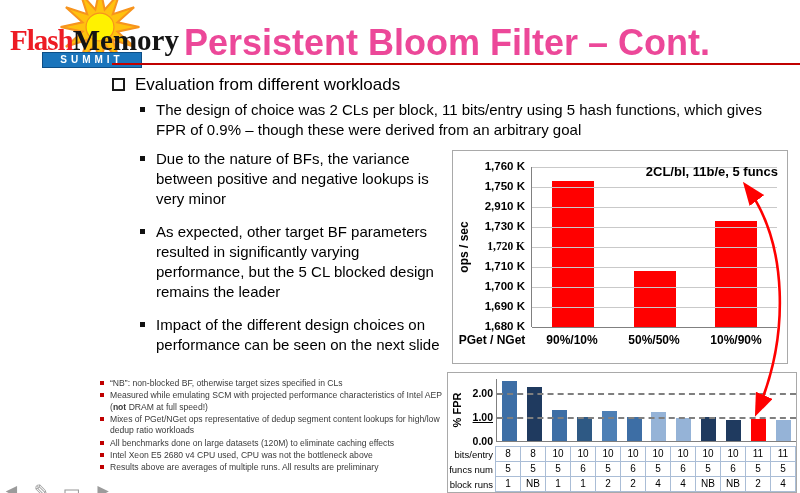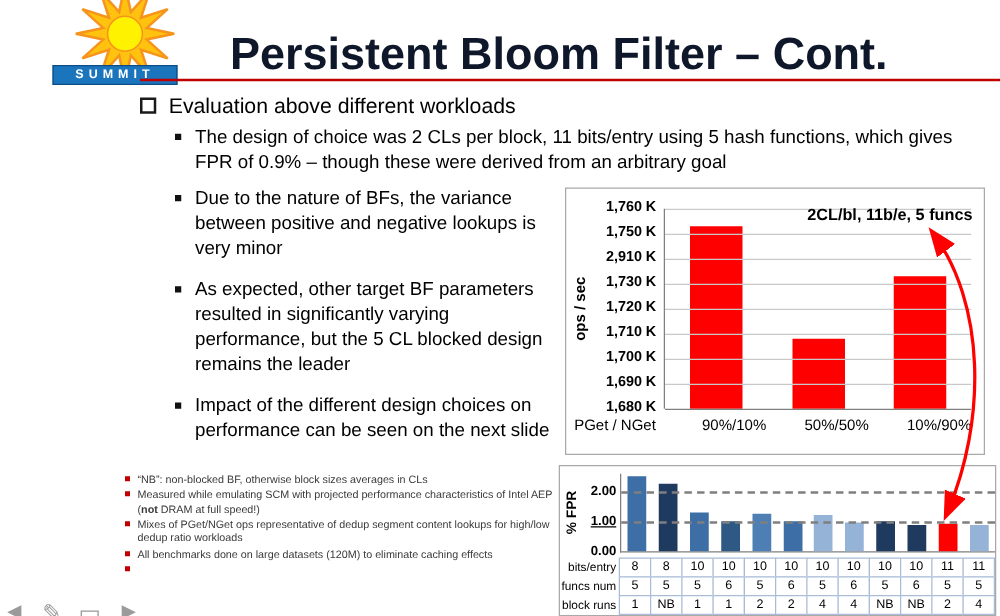--- a/index.html
+++ b/index.html
@@ -11,21 +11,21 @@
   .sun{position:absolute;left:42px;top:-16px;width:104px;height:82px;}
   .logo-text{position:absolute;left:4px;top:24px;font-family:"Liberation Serif",serif;
              font-weight:bold;font-size:29px;line-height:1;white-space:nowrap;}
   .logo-flash{color:#ed1c24;letter-spacing:-1px;}
   .logo-memory{color:#141414;}
   .summit{position:absolute;left:36px;top:50px;width:98px;background:#1b75bc;color:#fff;
           font-size:10px;font-weight:bold;text-align:center;letter-spacing:4px;
           padding:1px 0 2px 0;border:1px solid #0d4e86;}
 
   
-  .title{position:absolute;left:184px;top:22px;font-size:36px;font-weight:bold;color:#0f172a;white-space:nowrap;}
+  .title{position:absolute;left:184px;top:22px;font-size:36px;font-weight:bold;color:#ec4899;white-space:nowrap;}
   .title-rule{position:absolute;left:112px;right:0;top:63px;height:2px;background:#c00000;}
 
   
   .main-bullet{position:absolute;left:112px;top:75px;font-size:17px;display:flex;gap:10px;align-items:baseline;}
   .sq-hollow{width:9px;height:9px;border:2px solid #1a1a1a;display:inline-block;flex:none;transform:translateY(1px);}
   .intro-bullet{position:absolute;left:140px;top:100px;width:652px;font-size:15px;line-height:1.35;display:flex;gap:11px;}
   .sq-solid{width:5px;height:5px;background:#111;flex:none;margin-top:7px;}
   .left-bullets{position:absolute;left:140px;top:149px;width:302px;display:flex;flex-direction:column;gap:13px;}
   .bullet-item{display:flex;gap:11px;font-size:15px;line-height:1.33;}
 
@@ -36,23 +36,23 @@
   .c1ylabel{width:22px;height:160px;display:flex;align-items:center;justify-content:center;}
   .c1ylabel span{transform:rotate(-90deg);font-size:12px;font-weight:bold;white-space:nowrap;}
   .c1ticks{width:56px;height:160px;position:relative;}
   .c1tick{position:absolute;right:6px;font-size:11.5px;font-weight:bold;white-space:nowrap;}
   .c1plot{flex:1;height:160px;position:relative;margin-right:10px;border-left:1px solid #808080;}
   .c1grid{position:absolute;left:0;right:0;height:1px;background:#c9c9c9;}
   .c1grid.axis{background:#808080;}
   .c1bars{position:absolute;left:0;right:0;top:0;bottom:0;display:flex;align-items:flex-end;}
   .c1slot{flex:1;display:flex;justify-content:center;align-items:flex-end;height:100%;}
   .c1bar{width:42px;background:#ff0000;}
-  .c1xrow{position:absolute;top:182px;left:0;right:10px;display:flex;font-size:12px;font-weight:normal;}
+  .c1xrow{position:absolute;top:182px;left:0;right:10px;display:flex;font-size:12px;font-weight:bold;}
   .c1xprefix{width:78px;text-align:center;flex:none;}
-  .c1xcat{flex:1;text-align:right;}
+  .c1xcat{flex:1;text-align:center;}
 
   
   .c2box{position:absolute;left:447px;top:372px;width:348px;height:119px;border:1px solid #a9a9a9;background:#fff;}
   .c2row{position:absolute;top:6px;left:0;right:0;display:flex;}
   .c2ylabel{width:18px;height:62px;display:flex;align-items:center;justify-content:center;}
   .c2ylabel span{transform:rotate(-90deg);font-size:11px;font-weight:bold;white-space:nowrap;}
   .c2ticks{width:30px;height:62px;position:relative;}
   .c2tick{position:absolute;right:3px;font-size:10.5px;font-weight:bold;}
   .c2plot{flex:1;height:62px;position:relative;border-left:1px solid #808080;border-bottom:1px solid #808080;}
   .c2dash{position:absolute;left:0;right:0;border-top:2px dashed #7f7f7f;}
@@ -76,29 +76,30 @@
 </head>
 <body>
 
 <div class="slide">
 
   <div class="logo">
     <svg class="sun" viewBox="0 0 100 100">
       <polygon points="98,50 71.3,44.3 91.6,26 65.6,34.4 74,8.4 55.7,28.8 50,2 44.3,28.8 26,8.4 34.4,34.4 8.4,26 28.7,44.3 2,50 28.7,55.7 8.4,74 34.4,65.6 26,91.6 44.3,71.2 50,98 55.7,71.2 74,91.6 65.6,65.6 91.6,74 71.3,55.7" fill="#ffc20e" stroke="#f7941d" stroke-width="2.5"></polygon>
       <circle cx="50" cy="50" r="17" fill="#fff200" stroke="#f7941d" stroke-width="1.5"></circle>
     </svg>
+    <div class="logo-text"><span class="logo-flash">Flash</span><span class="logo-memory">Memory</span></div>
     <div class="summit">SUMMIT</div>
   </div>
 
   <div class="title">Persistent Bloom Filter – Cont.</div>
   <div class="title-rule"></div>
 
   <div class="main-bullet">
     <span class="sq-hollow"></span>
-    <span>Evaluation above different workloads</span>
+    <span>Evaluation from different workloads</span>
   </div>
   <div class="intro-bullet">
     <span class="sq-solid"></span>
     <span>The design of choice was 2 CLs per block, 11 bits/entry using 5 hash functions, which gives FPR of 0.9% – though these were derived from an arbitrary goal</span>
   </div>
   <div class="left-bullets">
       <div class="bullet-item">
         <span class="sq-solid"></span>
         <span>Due to the nature of BFs, the variance between positive and negative lookups is very minor</span>
       </div>
@@ -116,21 +117,21 @@
     <div class="c1ann">2CL/bl, 11b/e, 5 funcs</div>
     <div class="c1row">
       <div class="c1ylabel">
           <span>ops / sec</span>
         </div>
       <div class="c1ticks">
           <div class="c1tick" style="top: -7px;">1,760 K</div>
           <div class="c1tick" style="top: 13px;">1,750 K</div>
           <div class="c1tick" style="top: 33px;">2,910 K</div>
           <div class="c1tick" style="top: 53px; text-align: right;">1,730 K</div>
-          <div class="c1tick" style="top: 73px;">1,720 K</div>
+          <div class="c1tick" style="top: 73px; font-family: Liberation Serif, serif;">1,720 K</div>
           <div class="c1tick" style="top: 93px;">1,710 K</div>
           <div class="c1tick" style="top: 113px;">1,700 K</div>
           <div class="c1tick" style="top: 133px;">1,690 K</div>
           <div class="c1tick" style="top: 153px;">1,680 K</div>
         </div>
       <div class="c1plot">
         <div class="c1bars">
             <div class="c1slot">
               <div class="c1bar" style="height: 146px; background: rgb(255, 0, 0);"></div>
             </div>
@@ -252,36 +253,41 @@
         <div class="c2cell">NB</div>
         <div class="c2cell">NB</div>
         <div class="c2cell">2</div>
         <div class="c2cell">4</div>
       </div>
   </div>
 
   <div class="footnotes">
       <div class="fn">
         <span class="fnb"></span>
-        <span>“NB”: non-blocked BF, otherwise block sizes averages in CLs</span>
+        <span>“NB”: non-blocked BF, otherwise target sizes specified in CLs</span>
       </div>
       <div class="fn">
         <span class="fnb"></span>
         <span>Measured while emulating SCM with projected performance characteristics of Intel AEP (<b>not</b> DRAM at full speed!)</span>
       </div>
       <div class="fn">
         <span class="fnb"></span>
         <span>Mixes of PGet/NGet ops representative of dedup segment content lookups for high/low dedup ratio workloads</span>
       </div>
       <div class="fn">
         <span class="fnb"></span>
         <span>All benchmarks done on large datasets (120M) to eliminate caching effects</span>
       </div>
       <div class="fn">
         <span class="fnb"></span>
+        <span>Intel Xeon E5 2680 v4 CPU used, CPU was not the bottleneck above</span>
+      </div>
+      <div class="fn">
+        <span class="fnb"></span>
+        <span>Results above are averages of multiple runs. All results are preliminary</span>
       </div>
     </div>
 
   <svg class="arrow-overlay" width="800" height="493" viewBox="0 0 800 493">
     <defs>
       <marker id="ah-end" markerWidth="9" markerHeight="8" refX="7" refY="3.5" orient="auto">
         <path d="M0,0 L9,3.5 L0,7 Z" fill="#ff0000"></path>
       </marker>
       <marker id="ah-start" markerWidth="9" markerHeight="8" refX="7" refY="3.5" orient="auto-start-reverse">
         <path d="M0,0 L9,3.5 L0,7 Z" fill="#ff0000"></path>

